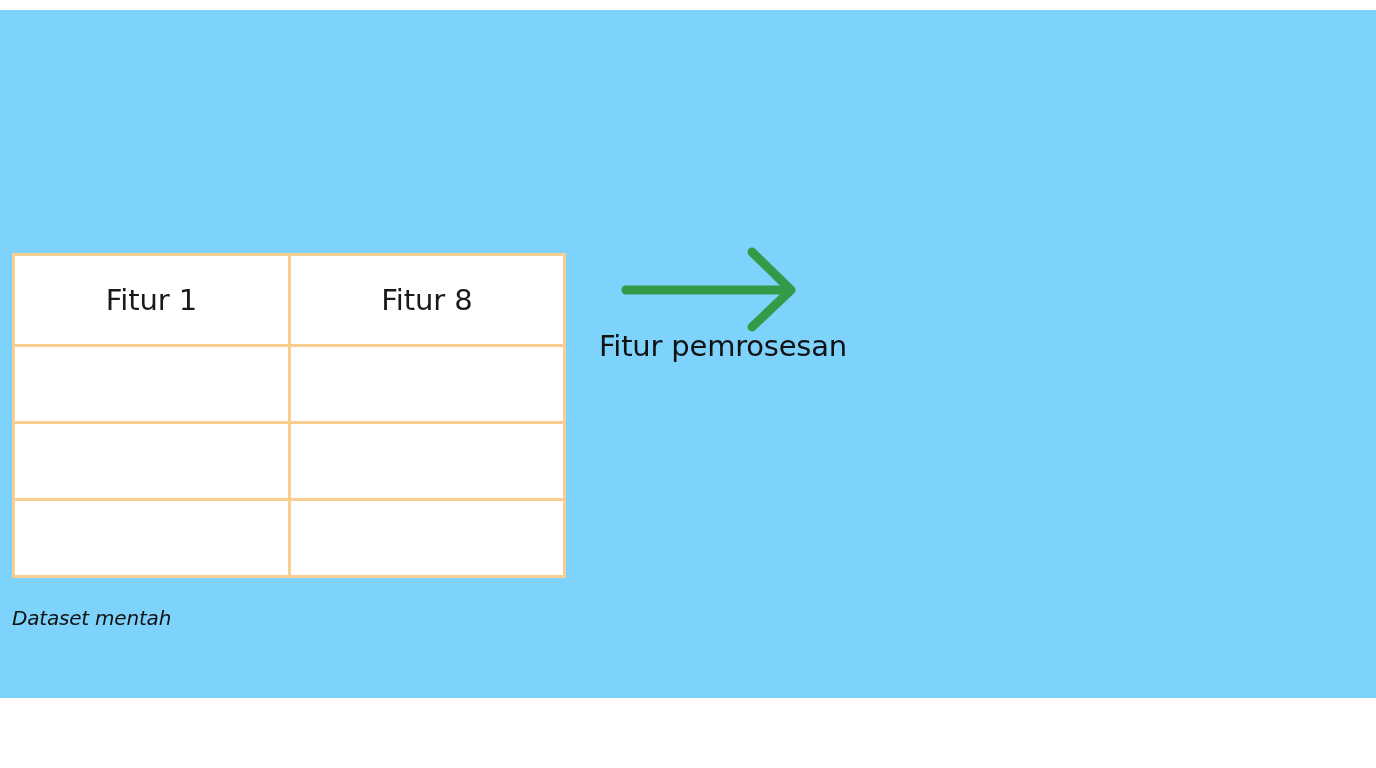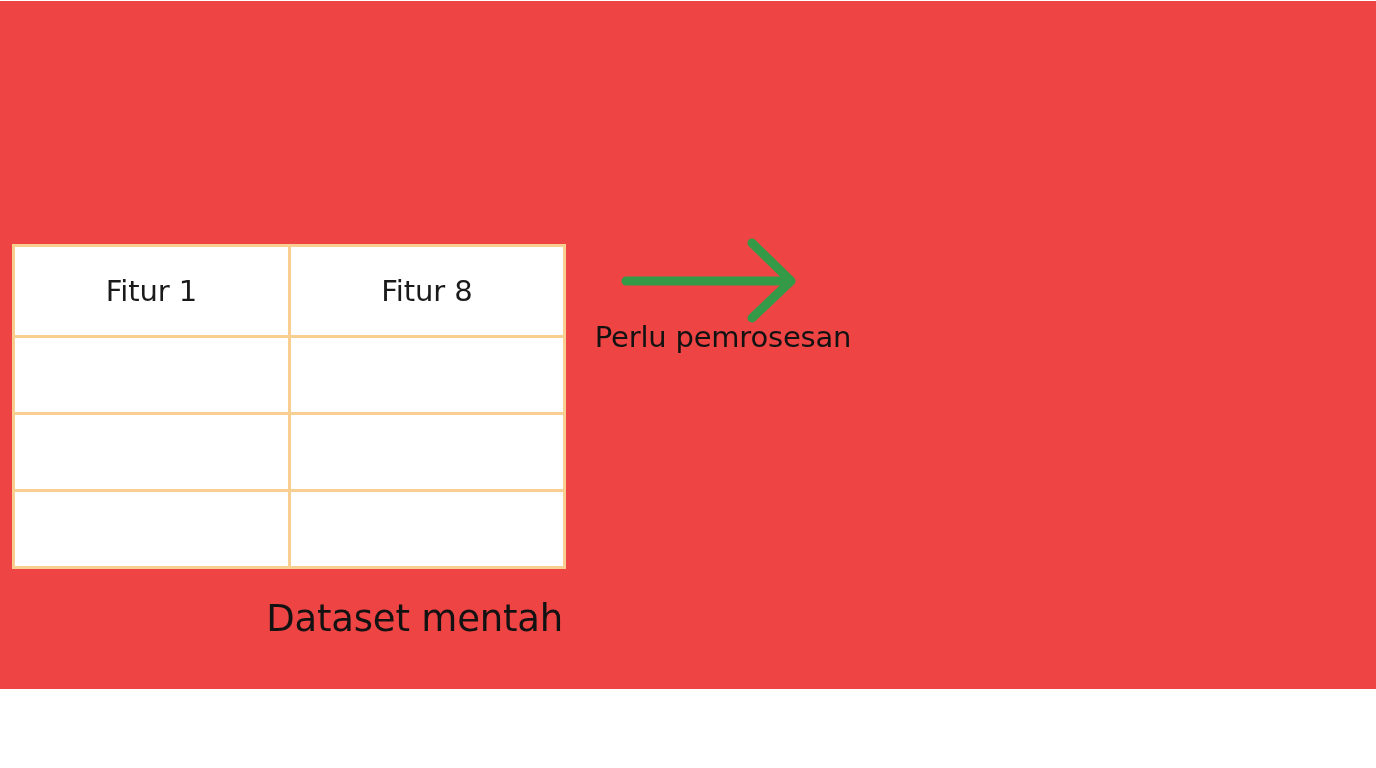--- a/index.html
+++ b/index.html
@@ -13,24 +13,24 @@
     height: 768px;
     position: relative;
     overflow: hidden;
     font-family: "DejaVu Sans", "Liberation Sans", sans-serif;
     -webkit-font-smoothing: antialiased;
   }
 
   #canvas {
     position: absolute;
     left: 0;
-    top: 1px;
+    top: 10px;
     width: 1376px;
     height: 688px;
-    background: #ef4444;
+    background: #7dd3fc;
   }
 
   
   .data-table {
     position: absolute;
     left: 12px;
     top: 243px;
     width: 551px;
     height: 322px;
     box-sizing: border-box;
@@ -73,27 +73,28 @@
     height: 0;
     overflow: hidden;
   }
 
   
   .table-caption {
     position: absolute;
     left: 12px;
     top: 596px;
     width: 551px;
-    text-align: right;
-    font-size: 37px;
+    text-align: left;
+    font-size: 20px;
     font-weight: 400;
     color: #121212;
     letter-spacing: -0.2px;
     line-height: 1.2;
     white-space: nowrap;
+    font-style: italic;
   }
 
   
   .arrow-group {
     position: absolute;
     left: 612px;
     top: 228px;
     width: 200px;
     height: 100px;
   }
@@ -171,15 +172,15 @@
 
   <div class="arrow-group">
     <svg class="arrow-svg" viewBox="0 0 200 100" xmlns="http://www.w3.org/2000/svg">
       <g fill="none" stroke="#349a48" stroke-width="9" stroke-linecap="round" stroke-linejoin="round">
         <line x1="14" y1="52" x2="174" y2="52"></line>
         <polyline points="140,14 179,52 140,89"></polyline>
       </g>
     </svg>
   </div>
 
-  <div class="arrow-label">Perlu pemrosesan</div>
+  <div class="arrow-label">Fitur pemrosesan</div>
 
 </div>
 
 </body></html>

